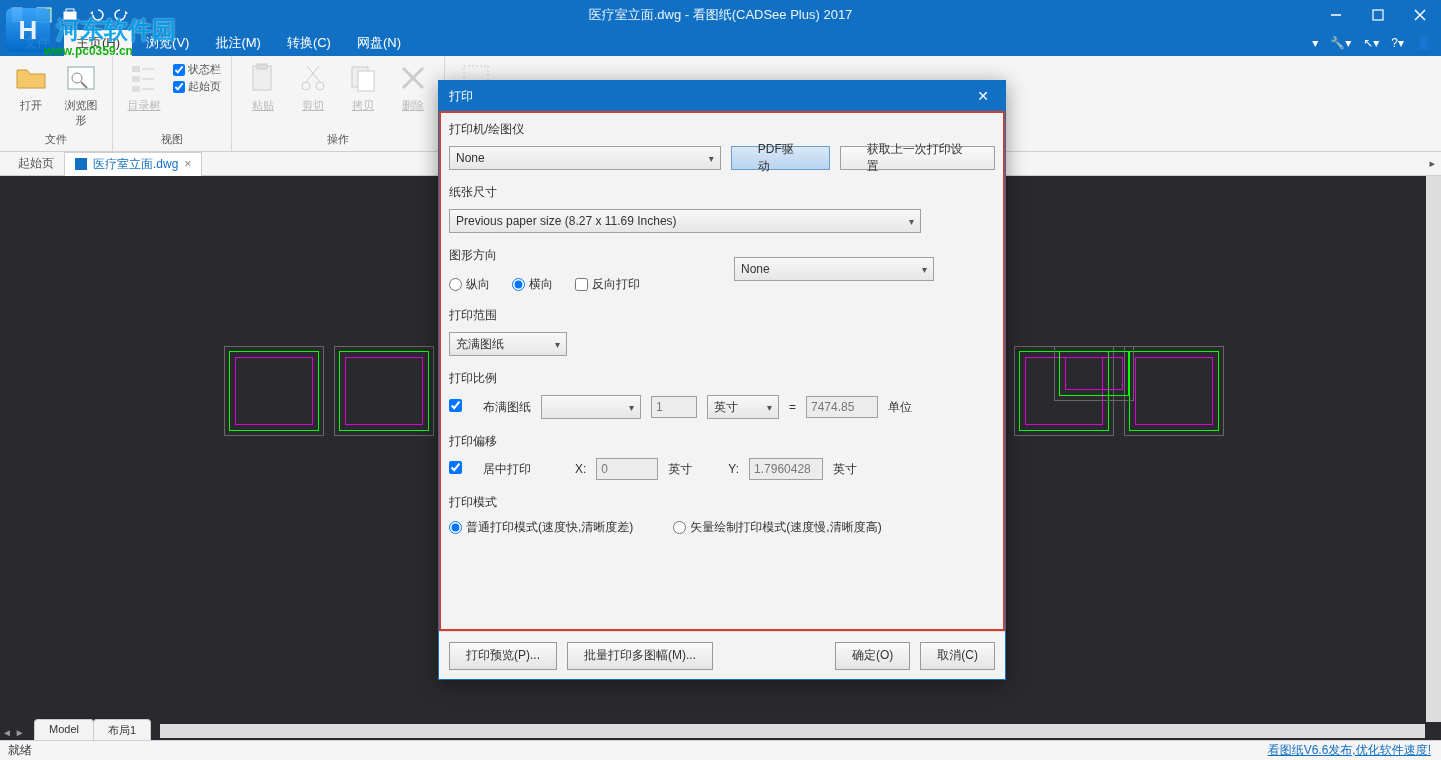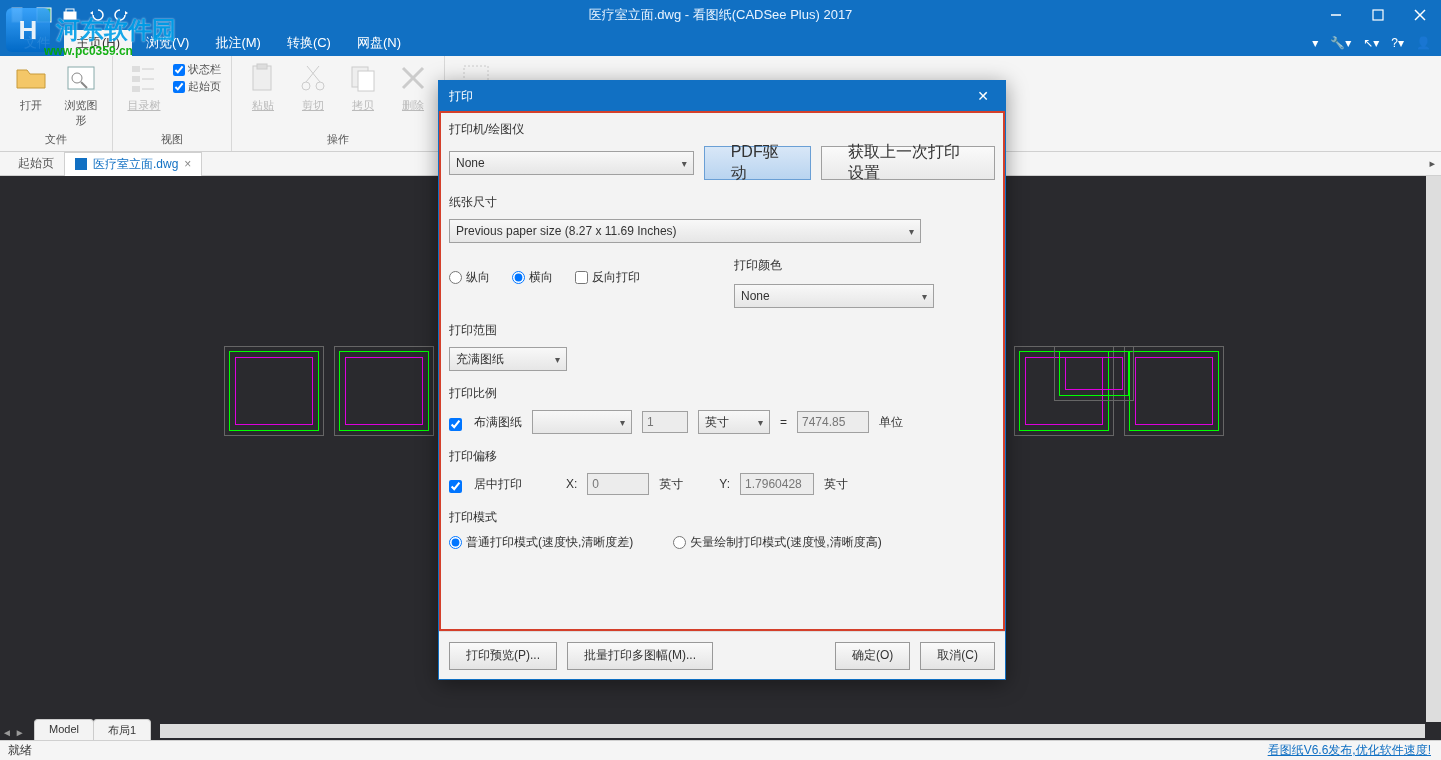--- a/index.html
+++ b/index.html
@@ -64,26 +64,26 @@
   .section { margin-bottom: 14px; }
   .section-title { color: #333; font-size: 12px; margin-bottom: 8px; }
   .row { display: flex; align-items: center; gap: 10px; }
   .combo { height: 24px; border: 1px solid #a0a0a0; background: linear-gradient(#f8f8f8,#e6e6e6); padding: 0 20px 0 6px; font-size: 12px; color: #333; position: relative; display: flex; align-items: center; }
   .combo.long { width: 288px; }
   .combo.full { width: 472px; }
   .combo.sm { width: 118px; }
   .combo.xs { width: 72px; }
   .combo.tiny { width: 100px; }
   .combo::after { content: "▾"; position: absolute; right: 6px; color: #555; font-size: 10px; }
-  .btn { height: 34px; border: 1px solid #a0a0a0; background: linear-gradient(#fafafa,#e9e9e9); padding: 0 26px; font-size: 16px; color: #333; display: flex; align-items: center; }
+  .btn { height: 24px; border: 1px solid #a0a0a0; background: linear-gradient(#fafafa,#e9e9e9); padding: 0 26px; font-size: 12px; color: #333; display: flex; align-items: center; }
   .btn.active { background: linear-gradient(#d8e7f7,#b9d4f0); border-color:#6a9fd5; }
   .two-col { display: flex; gap: 24px; }
   .radio-row { display: flex; gap: 22px; align-items: center; }
   .radio-row label { display: flex; align-items: center; gap: 4px; color: #333; font-size: 12px; white-space: nowrap; }
-  .chk { display: flex; align-items: flex-end; gap: 12px; color: #333; font-size: 12px; }
+  .chk { display: flex; align-items: flex-start; gap: 21px; color: #333; font-size: 12px; }
   .field { height: 22px; border: 1px solid #a0a0a0; background: #fff; padding: 0 4px; font-size: 12px; color: #333; display: flex; align-items: center; }
   .field.dis { background: #ececec; color: #777; }
   .lbl { font-size: 12px; color: #333; }
   .dlg-footer { height: 48px; display: flex; align-items: center; padding: 0 10px; gap: 10px; border-top: 1px solid #ddd; }
   .dlg-footer .spacer { flex: 1; }
   .dlg-btn { height: 28px; border: 1px solid #999; background: linear-gradient(#fafafa,#e4e4e4); padding: 0 16px; font-size: 12px; color: #333; display: flex; align-items: center; }
 
   
   .watermark { position: absolute; left: 0; top: 0; width: 210px; height: 60px; pointer-events: none; z-index: 20; opacity: .9; display:flex; align-items:center; gap:6px; padding-left: 6px; }
   .wm-icon { width: 44px; height: 44px; border-radius: 6px; background: linear-gradient(#3da7ff,#0069c7); position: relative; }
@@ -340,37 +340,37 @@
       <div class="row">
         <div class="combo full">
             <span>Previous paper size (8.27 x 11.69 Inches)</span>
           </div>
       </div>
     </div>
 
     <div class="section">
       <div class="two-col">
         <div style="flex:1">
+          <div class="section-title">图形方向</div>
           <div class="radio-row" style="margin-top:12px">
             <label>
                 <input type="radio" name="orient" style="">
                 <span>纵向</span>
               </label>
             <label>
                 <input type="radio" name="orient" checked="" style="">
                 <span>横向</span>
               </label>
             <label>
                 <input type="checkbox" style="">
                 <span>反向打印</span>
               </label>
           </div>
         </div>
         <div style="flex:1">
-          <div class="section-title">打印颜色</div>
           <div class="row" style="margin-top:10px">
             <div class="combo" style="width:200px">
                 <span>None</span>
               </div>
           </div>
         </div>
       </div>
     </div>
 
     <div class="section">

